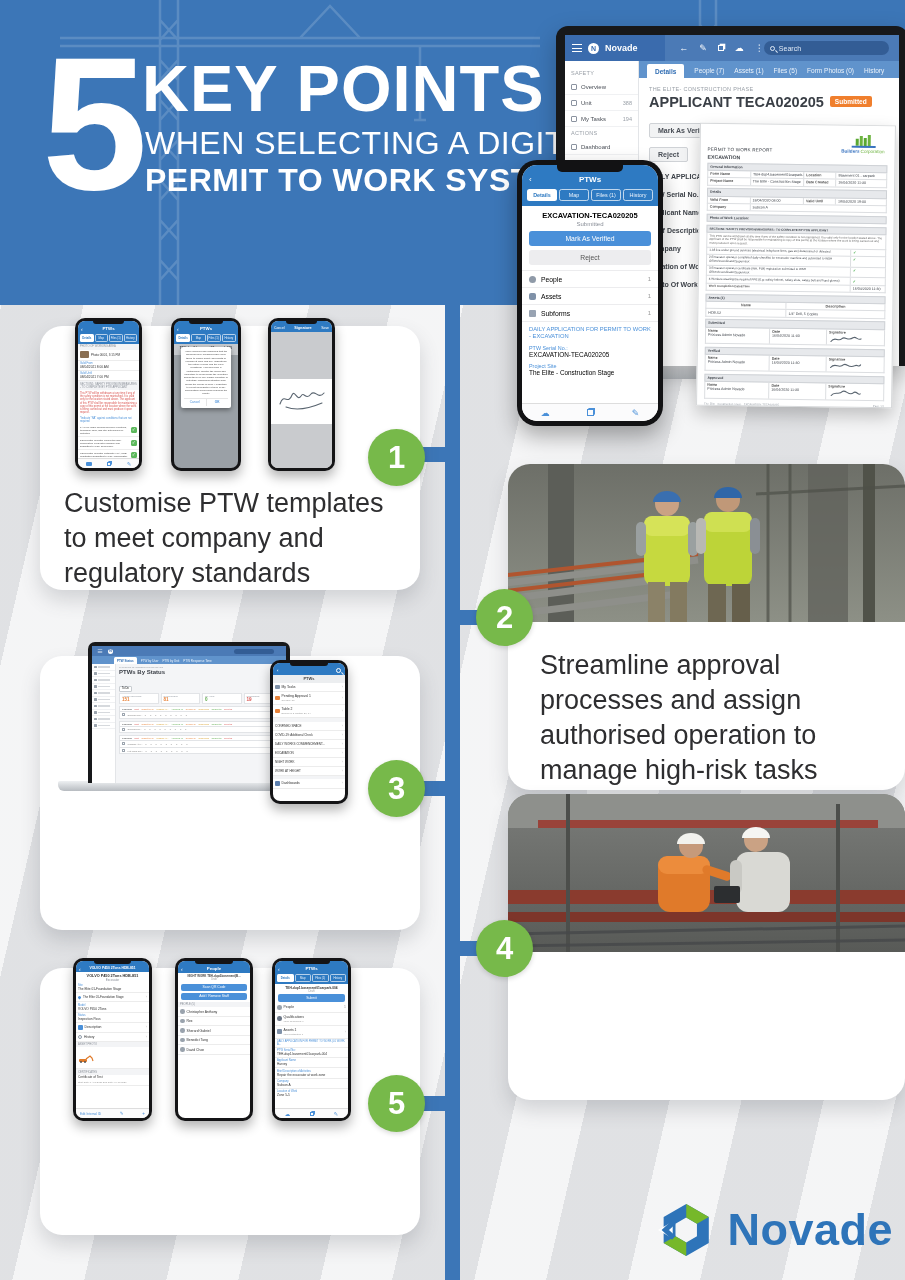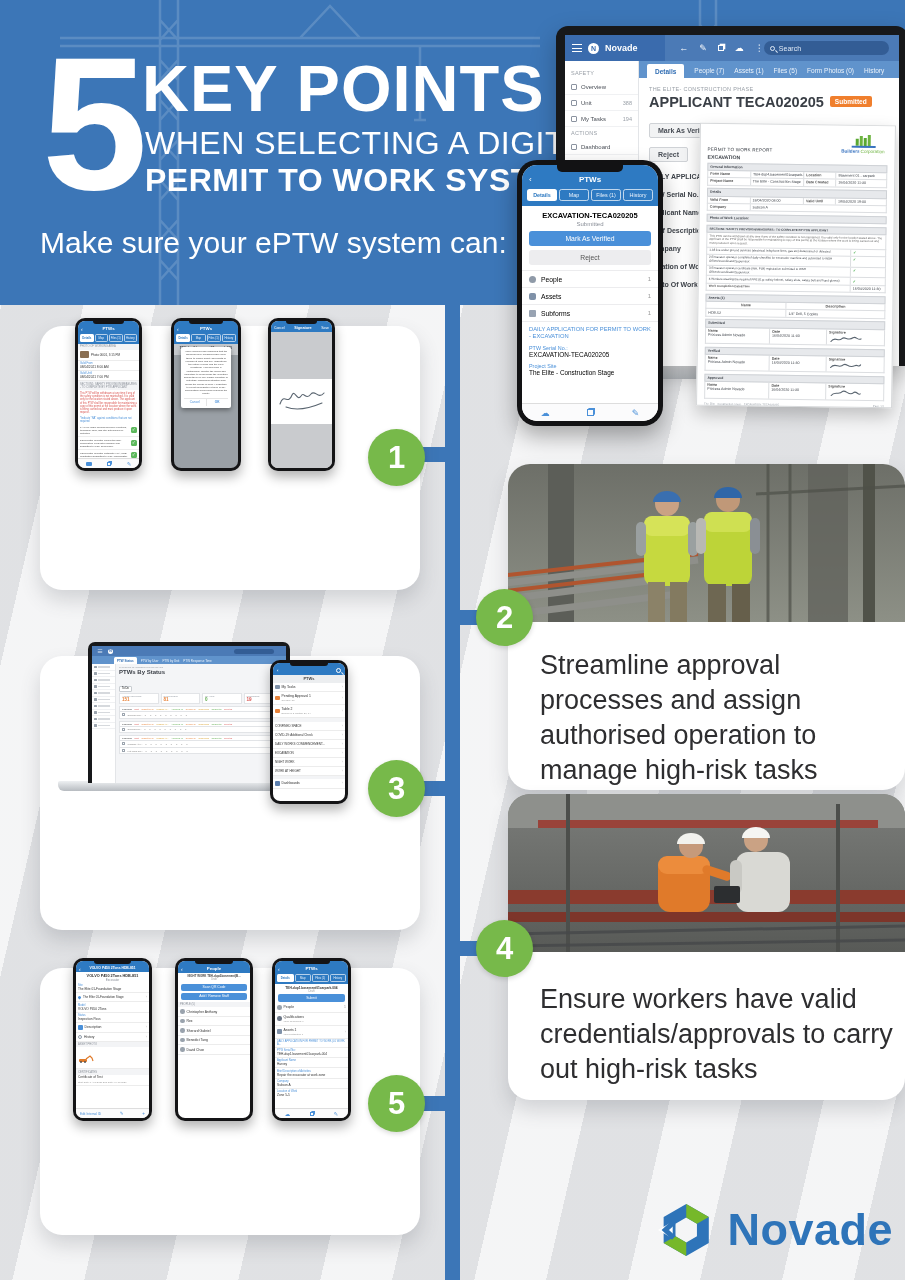--- a/index.html
+++ b/index.html
@@ -174,36 +174,36 @@
       <g stroke="#ffffff" stroke-width="2.5" fill="none">
         <path d="M160 0 V305 M178 0 V305 M160 20 L178 40 M178 20 L160 40 M160 60 L178 80 M178 60 L160 80 M160 100 L178 120 M178 100 L160 120 M160 140 L178 160 M178 140 L160 160 M160 180 L178 200 M178 180 L160 200 M160 220 L178 240 M178 220 L160 240 M160 260 L178 280 M178 260 L160 280"></path>
         <path d="M60 38 H540 M60 46 H540 M300 38 L330 6 L360 38 M420 46 V120 M414 120 H426"></path>
         <path d="M700 0 V200 M716 0 V200 M700 25 L716 45 M716 25 L700 45 M700 70 L716 90 M716 70 L700 90 M700 115 L716 135 M716 115 L700 135"></path>
       </g>
     </svg>
     <div class="big5">5</div>
     <div class="ht1">KEY POINTS</div>
     <div class="ht2">WHEN SELECTING A DIGITAL</div>
     <div class="ht3">PERMIT TO WORK SYSTEM</div>
-    <div class="tagline">Make sure your ePTW system can:</div>
   </div>
 
   <div class="vline"></div>
   <div class="conn" style="left:400px;top:447px;width:60px;"></div>
   <div class="conn" style="left:450px;top:610px;width:60px;"></div>
   <div class="conn" style="left:400px;top:781px;width:60px;"></div>
   <div class="conn" style="left:450px;top:941px;width:60px;"></div>
   <div class="conn" style="left:400px;top:1096px;width:60px;"></div>
   <div class="ncircle" style="left:368px;top:429px;">1</div>
   <div class="ncircle" style="left:476px;top:589px;">2</div>
   <div class="ncircle" style="left:368px;top:760px;">3</div>
   <div class="ncircle" style="left:476px;top:920px;">4</div>
   <div class="ncircle" style="left:368px;top:1075px;">5</div>
 
   <div class="card" style="left:40px;top:326px;width:380px;height:264px;"></div>
+  <div class="ptext" style="left:64px;top:486px;width:335px;">Customise PTW templates to meet company and regulatory standards</div>
 
   <div class="ph" style="left:75px;top:318px;width:67px;height:153px;">
     <div class="phs">
         <div class="phn"></div>
       <div class="phh"><span class="bk">‹</span><span>PTWs</span></div>
       <div class="pht">
         <span class="on">Details</span>
         <span>Map</span>
         <span>Files (1)</span>
         <span>History</span>
@@ -547,21 +547,20 @@
         <rect x="222" y="66" width="12" height="34" rx="6" fill="#c9c9c4"></rect>
       </g>
 
       <rect x="206" y="92" width="26" height="17" rx="2" fill="#2c2e30"></rect>
       <g stroke="#46484a" stroke-width="3" opacity=".8">
           <line x1="0" y1="140" x2="397" y2="132"></line>
           <line x1="0" y1="152" x2="397" y2="146"></line>
         </g>
     </svg>
   </div>
-  <div class="ptext" style="left:540px;top:982px;width:355px;">Ensure workers have valid credentials/approvals to carry out high-risk tasks</div>
 
   <div class="card" style="left:40px;top:968px;width:380px;height:267px;"></div>
 
   <div class="ph" style="left:73px;top:958px;width:79px;height:163px;">
     <div class="phs">
         <div class="phn"></div>
       <div class="phh" style="font-size:3.4px;"><span class="bk">‹</span><span>VOLVO P450 2Tons HDB-851</span></div>
       <div style="text-align:center;font-size:3.8px;font-weight:700;padding:2px 2px 0;">VOLVO P450 2Tons HDB-851</div>
       <div style="text-align:center;font-size:3px;color:#8a8f98;padding-bottom:1.5px;">Excavator</div>
       <div class="bcap">Site</div>

